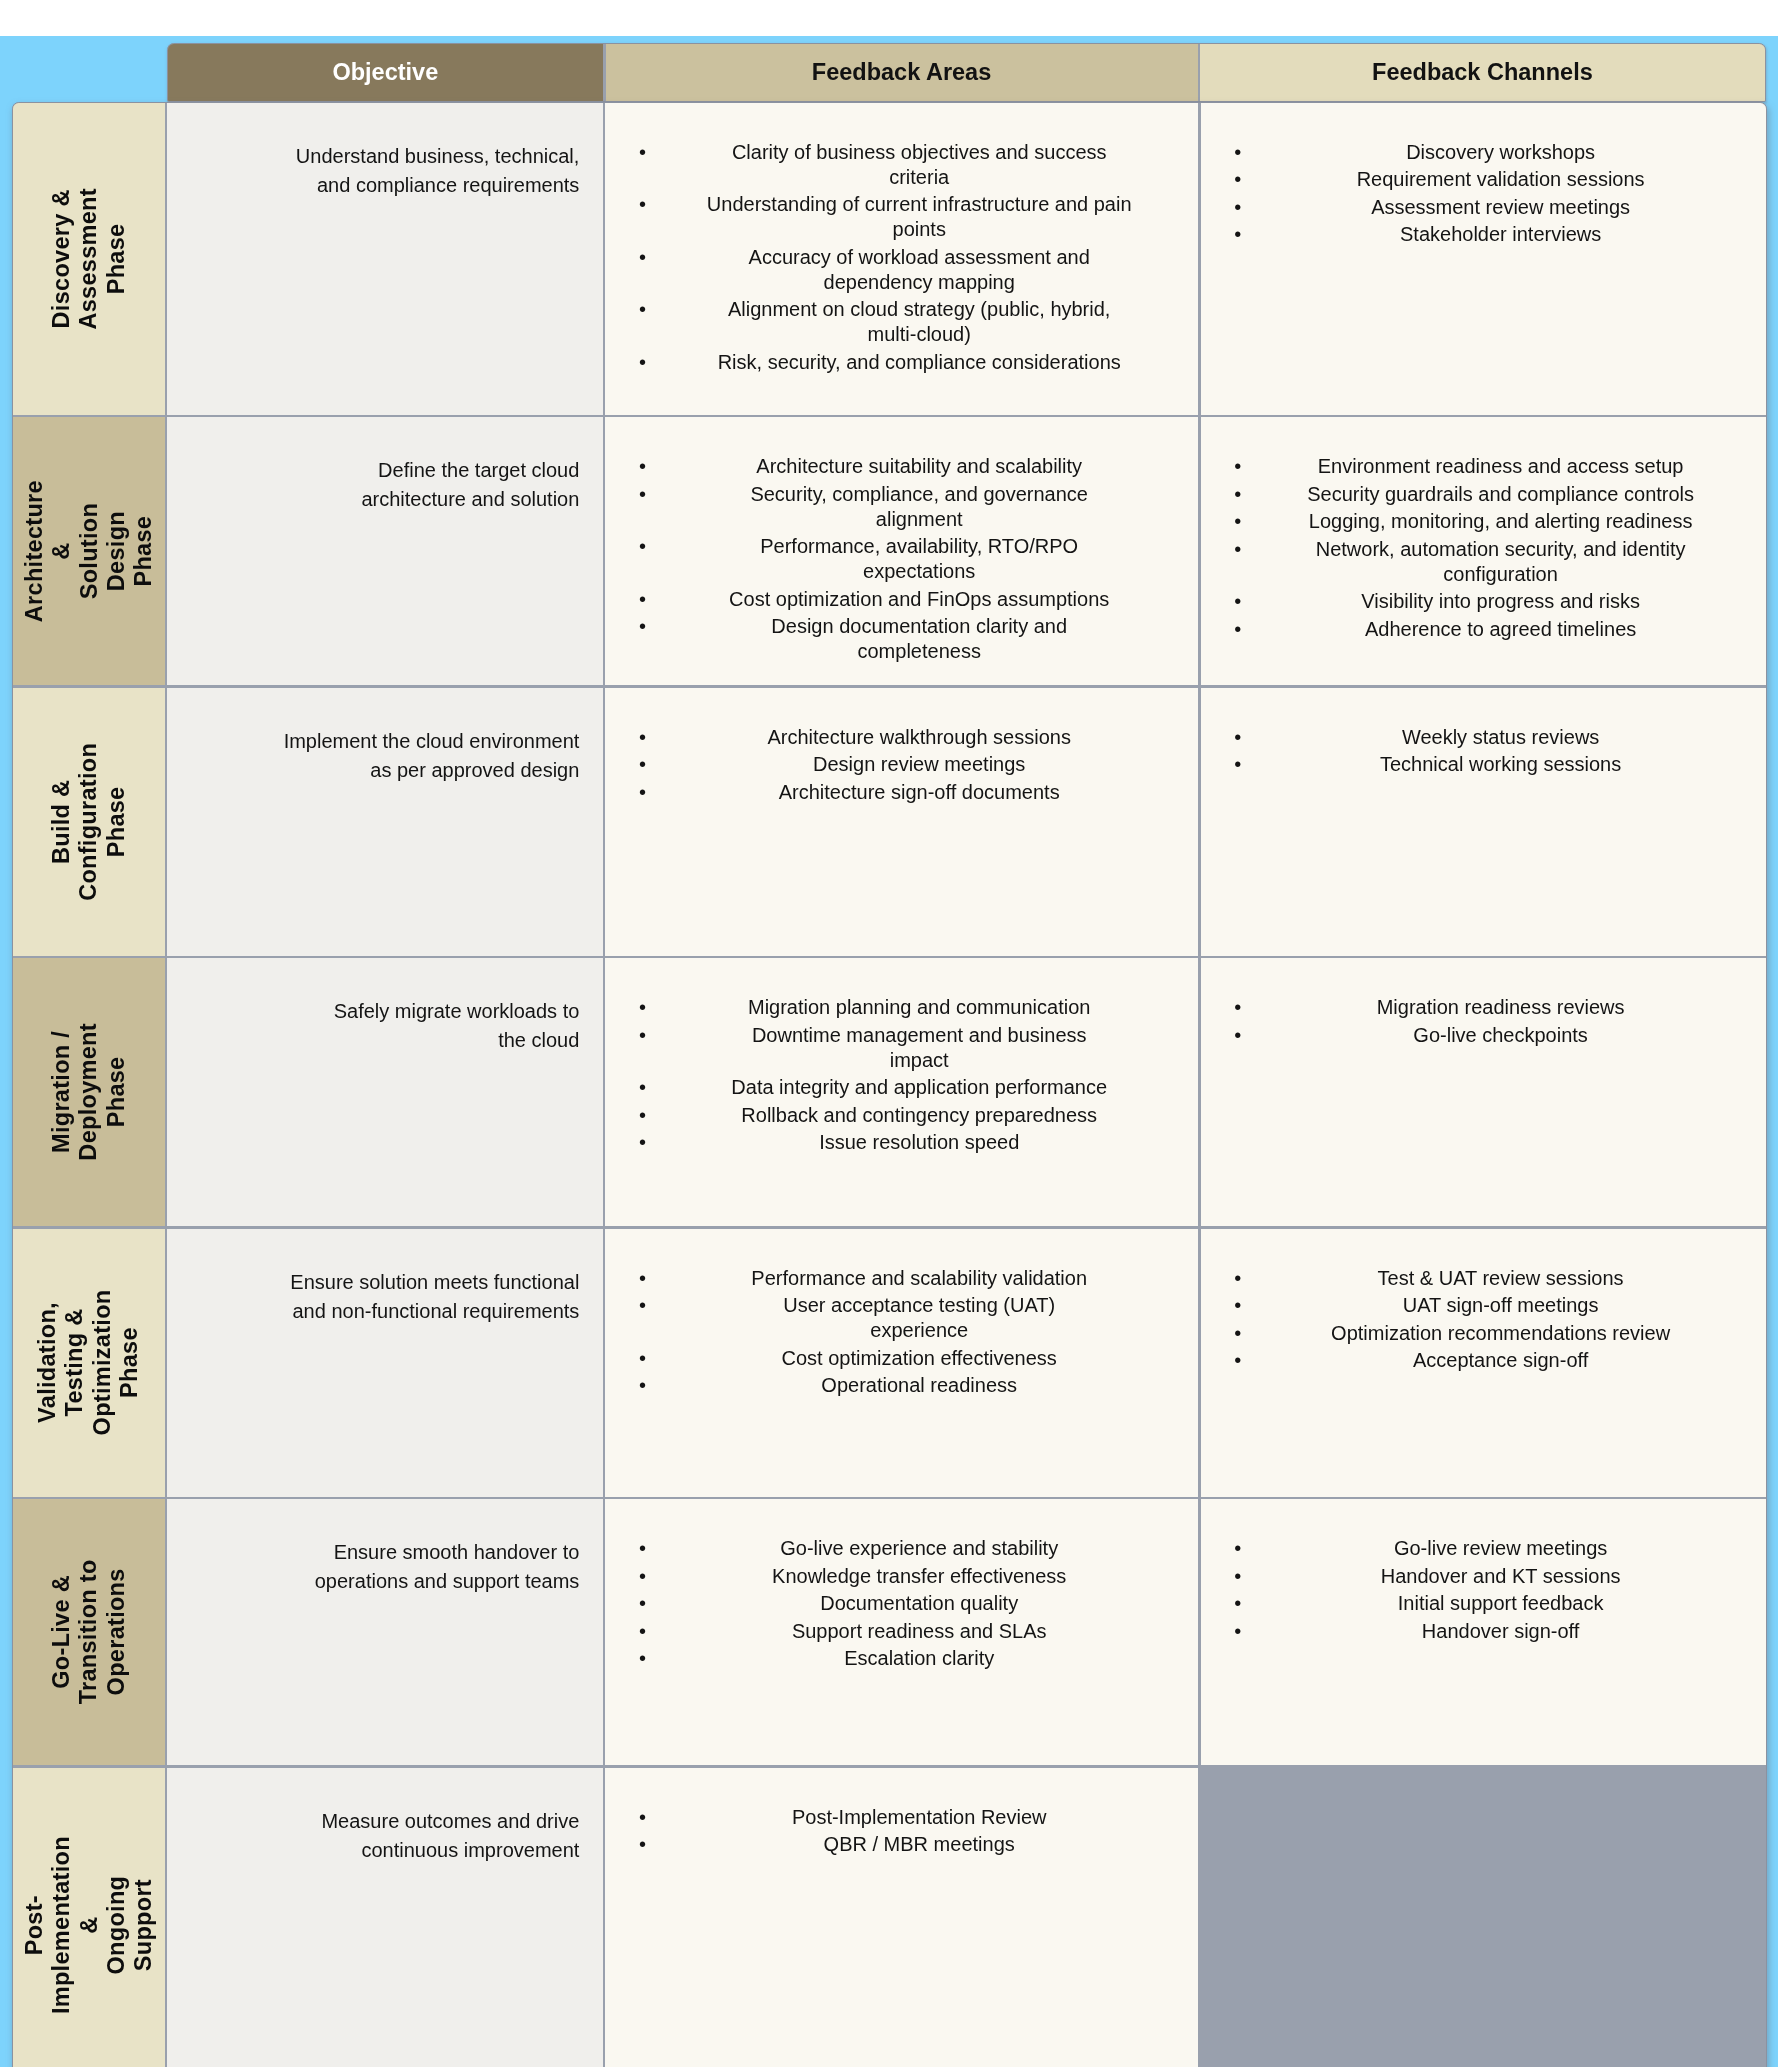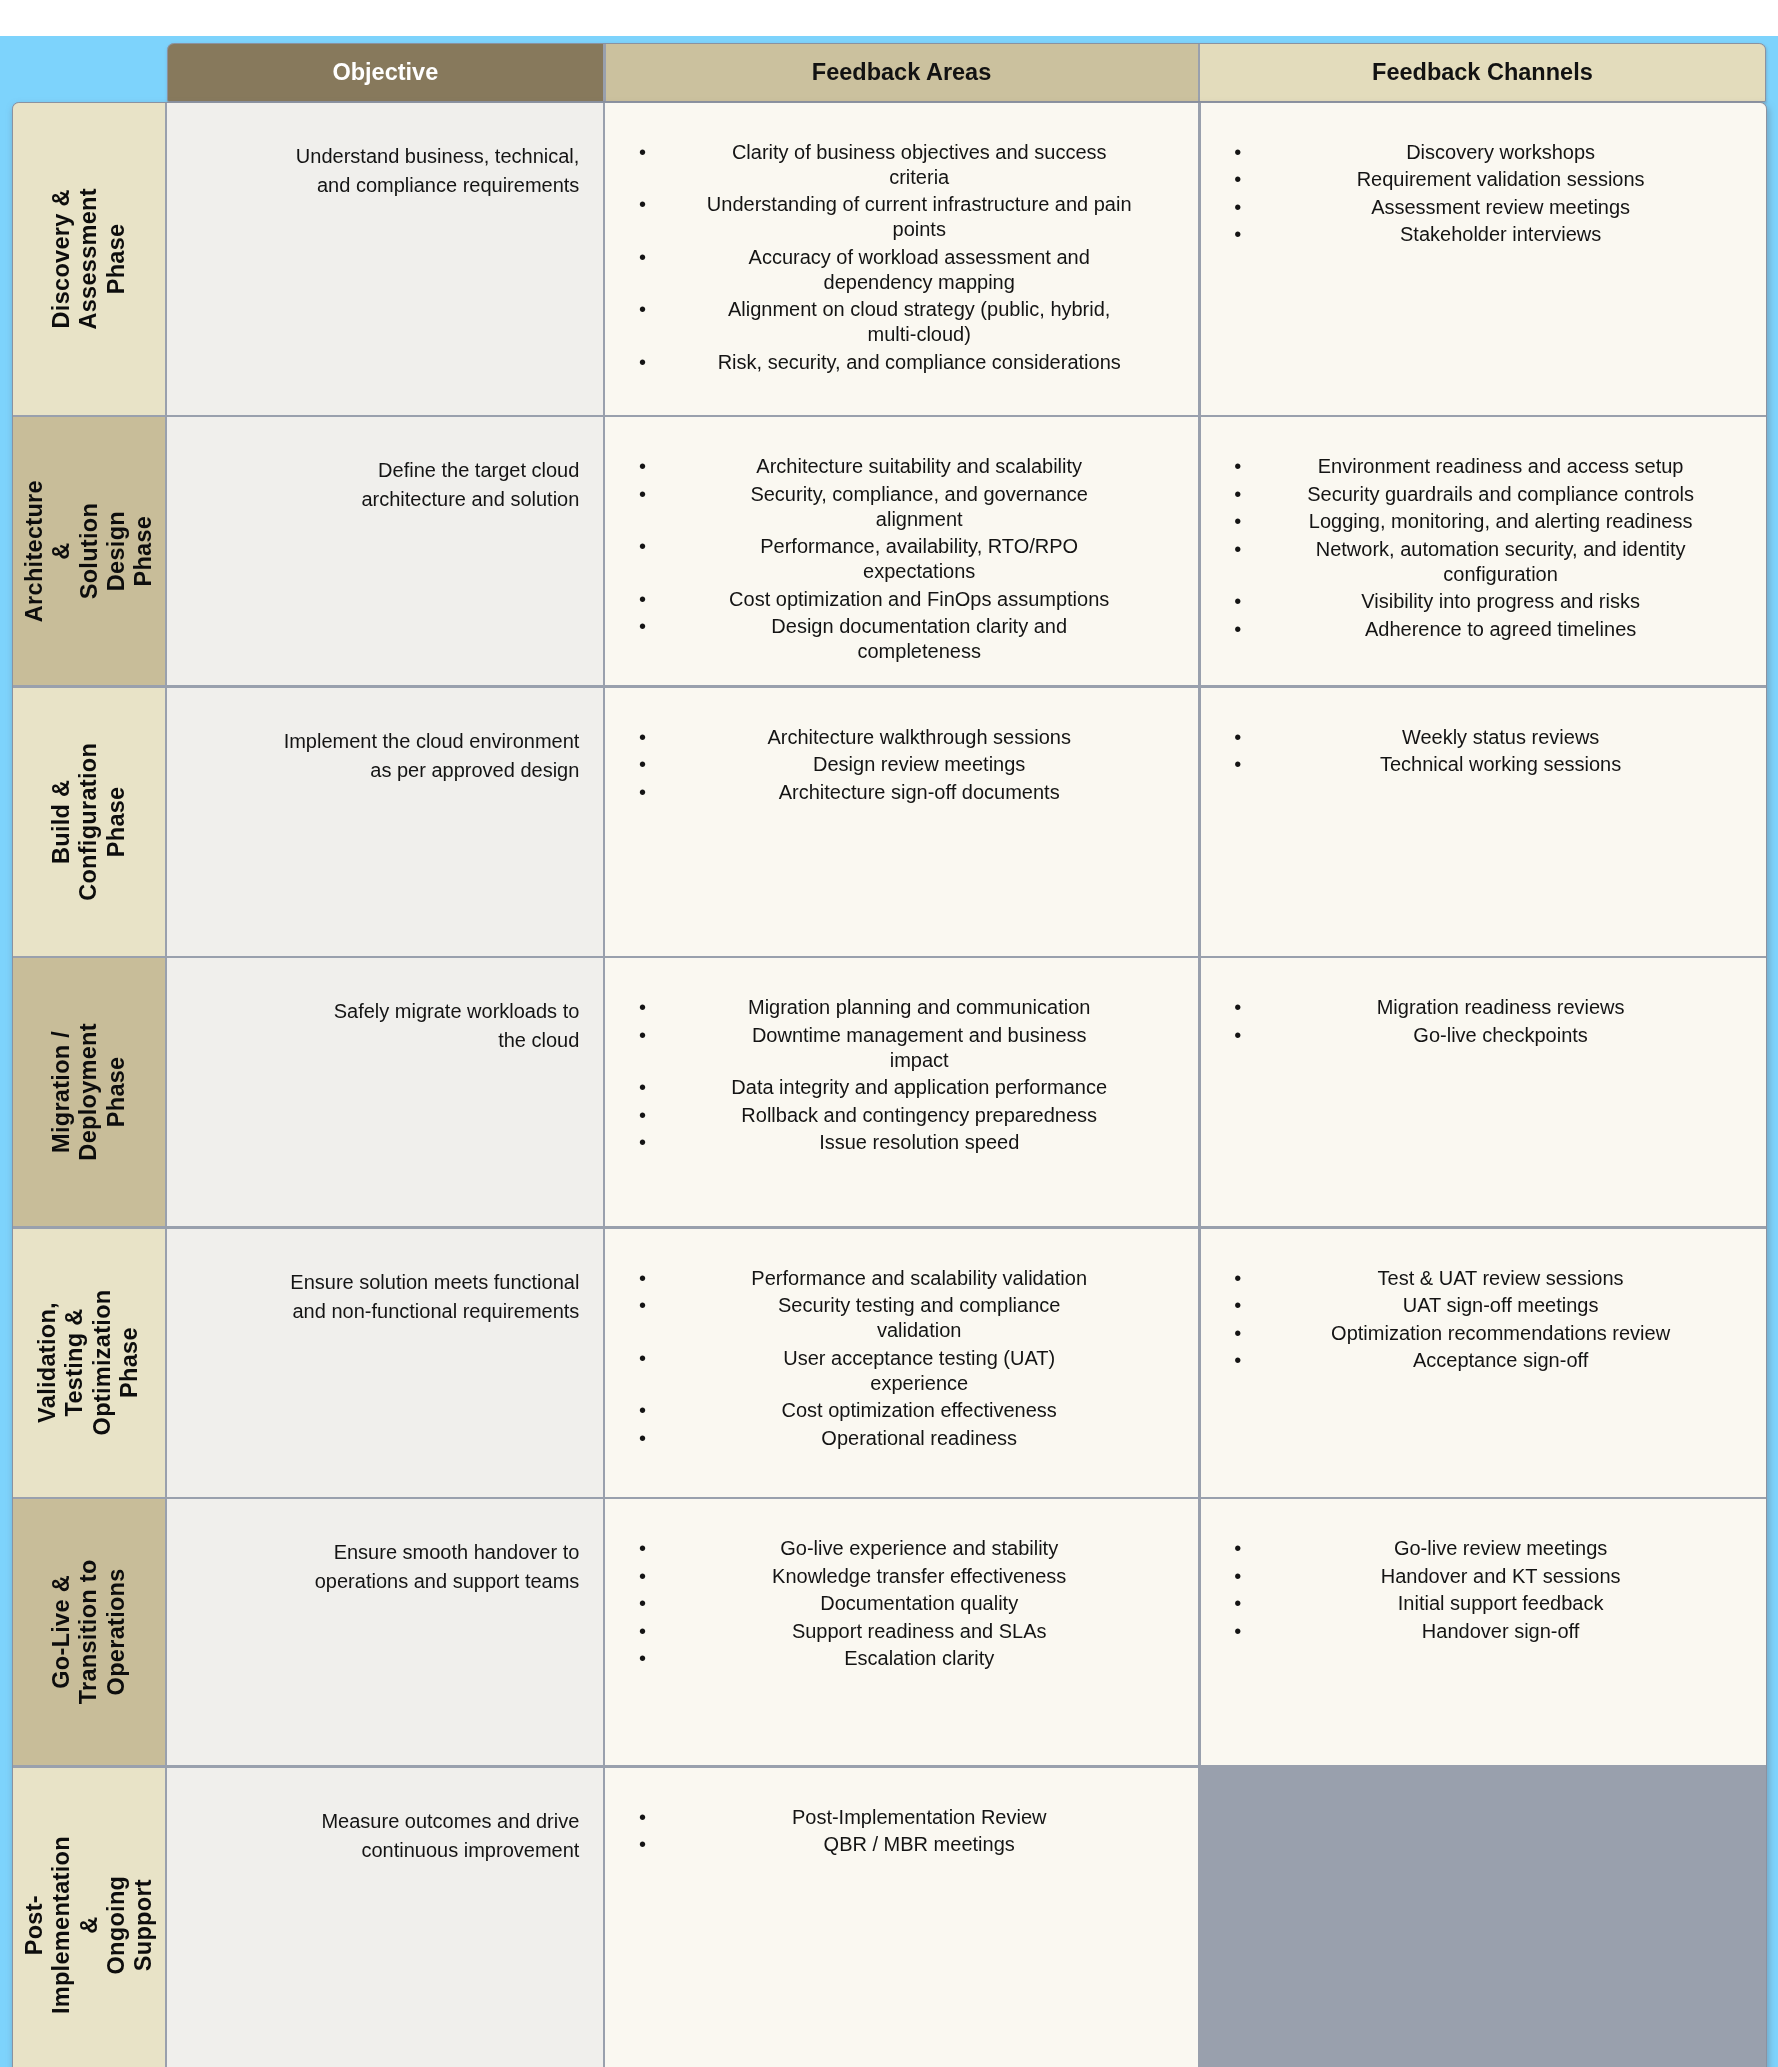--- a/index.html
+++ b/index.html
@@ -179,22 +179,20 @@
 Optimization
 Phase</span>
       </div>
       <div class="objective-cell">
         <div class="objective-text">Ensure solution meets functional
 and non-functional requirements</div>
       </div>
       <div class="content-cell">
         <ul>
             <li>Performance and scalability validation</li>
-            <li>Security testing and compliance
-validation</li>
             <li>User acceptance testing (UAT)
 experience</li>
             <li>Cost optimization effectiveness</li>
             <li>Operational readiness</li>
           </ul>
       </div>
       <div class="content-cell">
         <ul>
             <li>Test &amp; UAT review sessions</li>
             <li>UAT sign-off meetings</li>

